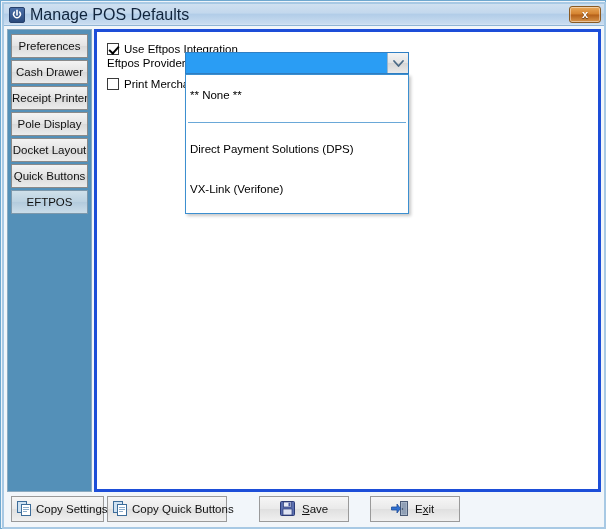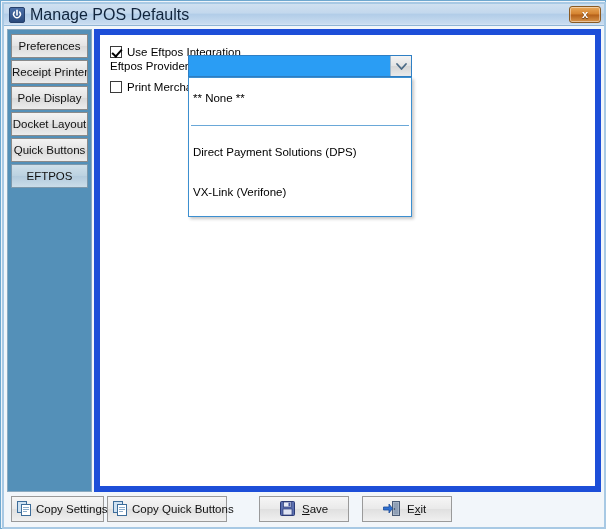--- a/index.html
+++ b/index.html
@@ -124,21 +124,21 @@
     background: linear-gradient(to bottom, #cfe0ea 0%, #bcd2e1 48%, #b3cbdd 52%, #cbdde9 100%);
     border-color: #7d98ab;
   }
 
   
   #content-panel {
     position: absolute;
     left: 90px; top: 3px;
     width: 507px; height: 463px;
     background: #ffffff;
-    border: 6px solid #1d4ed8;
+    border: 3px solid #1d4ed8;
     box-sizing: border-box;
   }
 
   .chk-row {
     position: absolute;
     white-space: nowrap;
     font-size: 11.5px;
   }
   .checkbox {
     display: inline-block;
@@ -263,21 +263,21 @@
   #btn-copy-settings .lbl { left: 24px; }
 
   #btn-copy-quick { left: 100px; width: 120px; }
   #btn-copy-quick .ico { left: 5px; }
   #btn-copy-quick .lbl { left: 24px; text-align: center; }
 
   #btn-save { left: 252px; width: 90px; }
   #btn-save .ico { left: 20px; }
   #btn-save .lbl { left: 42px; }
 
-  #btn-exit { left: 355px; width: 90px; }
+  #btn-exit { left: 363px; width: 90px; }
   #btn-exit .ico { left: 20px; }
   #btn-exit .lbl { left: 44px; }
 </style>
 </head>
 <body>
 
 <div id="window">
   <div id="window-inner-edge"></div>
 
   <div id="titlebar">
@@ -293,20 +293,23 @@
     </div>
   </div>
 
   <div id="client">
 
     <div id="sidebar">
       <div class="side-tab">
         <span>Preferences</span>
       </div>
       <div class="side-tab">
+        <span>Cash Drawer</span>
+      </div>
+      <div class="side-tab">
         <span>Receipt Printer</span>
       </div>
       <div class="side-tab">
         <span>Pole Display</span>
       </div>
       <div class="side-tab">
         <span>Docket Layout</span>
       </div>
       <div class="side-tab">
         <span>Quick Buttons</span>

